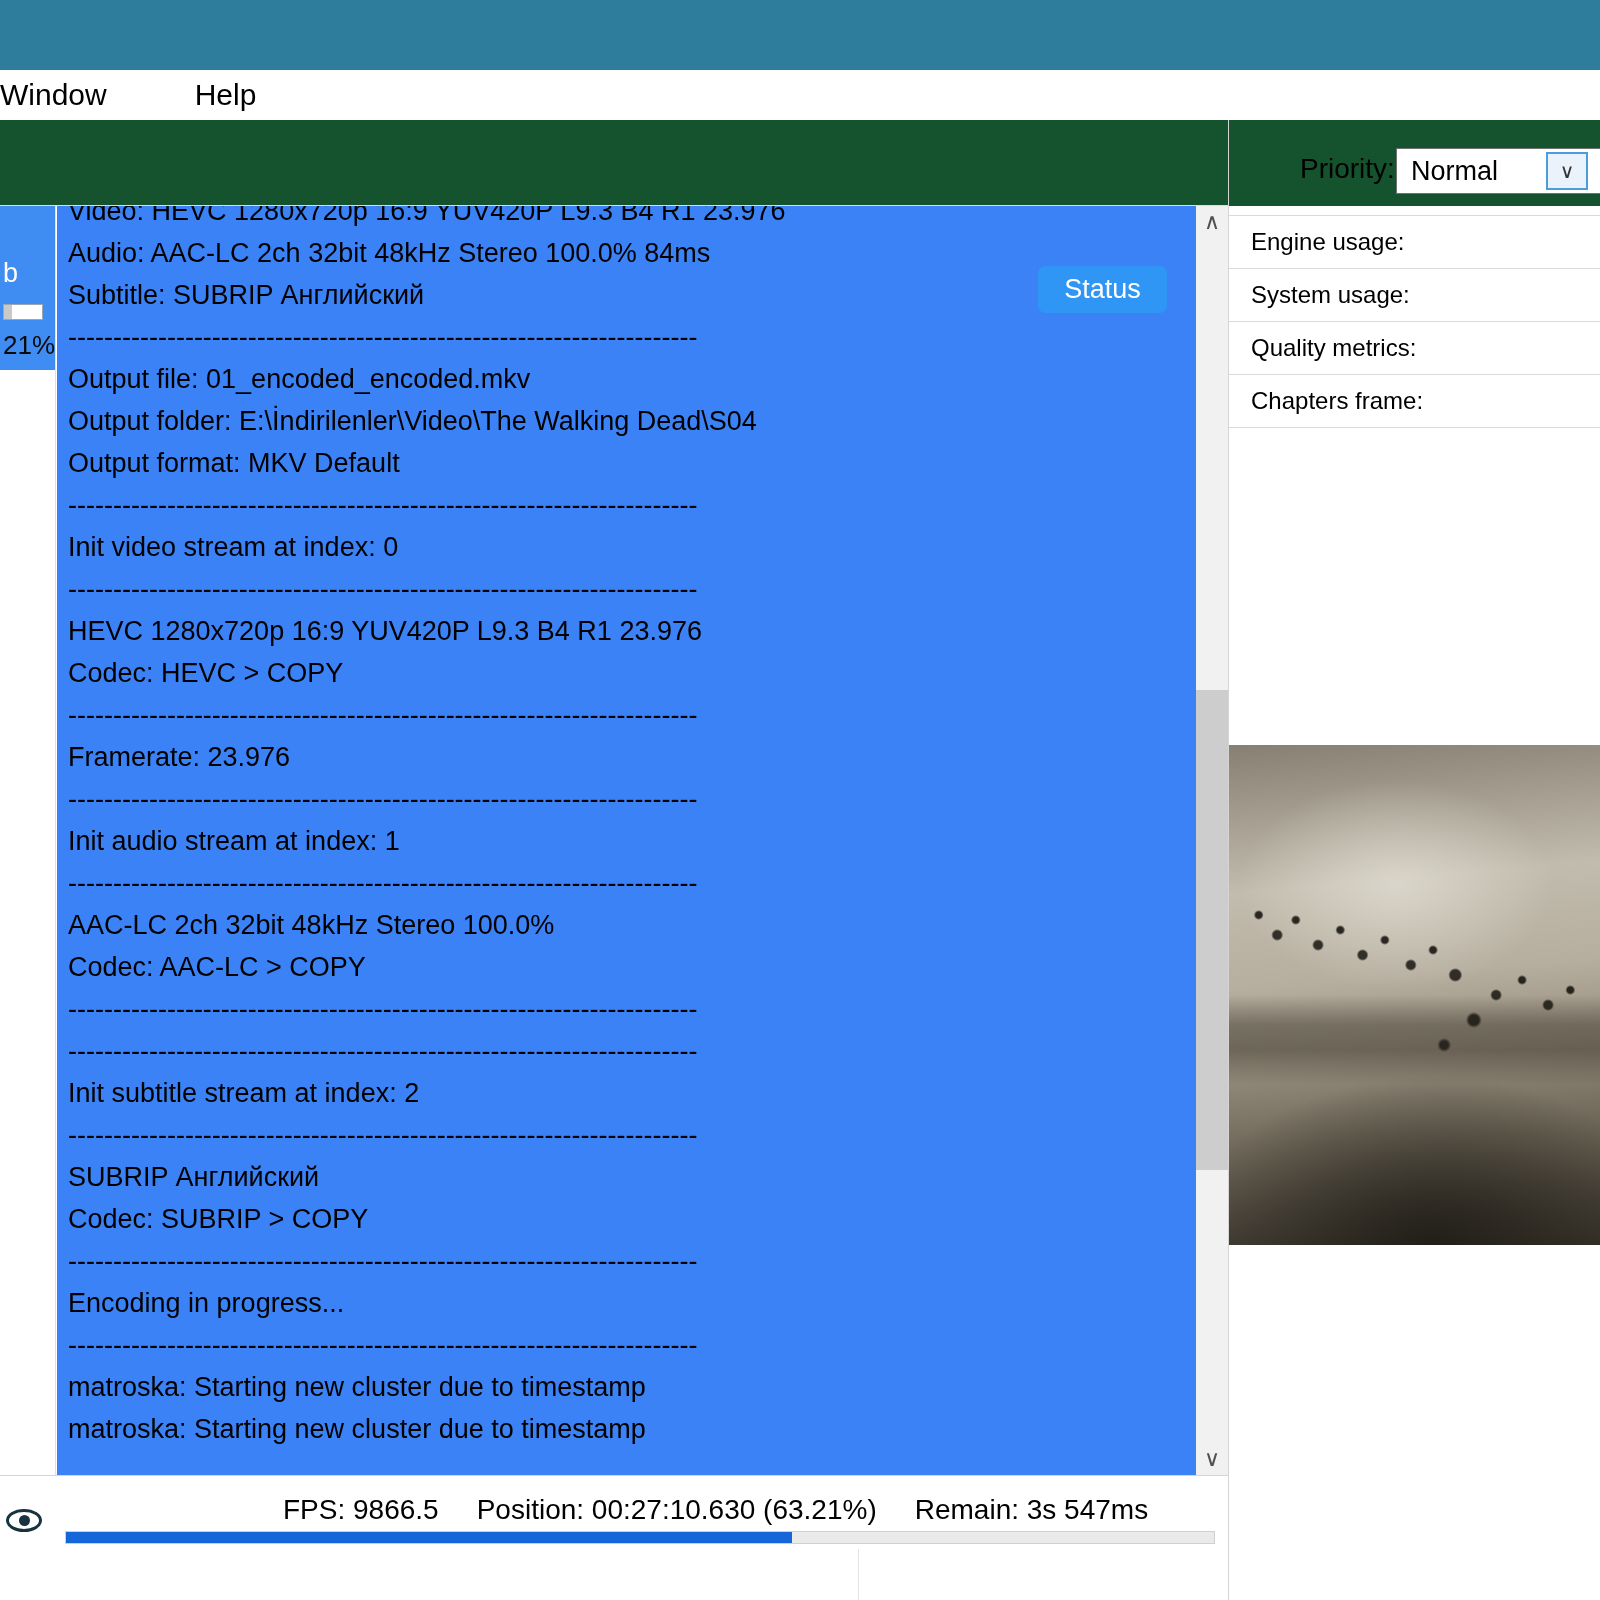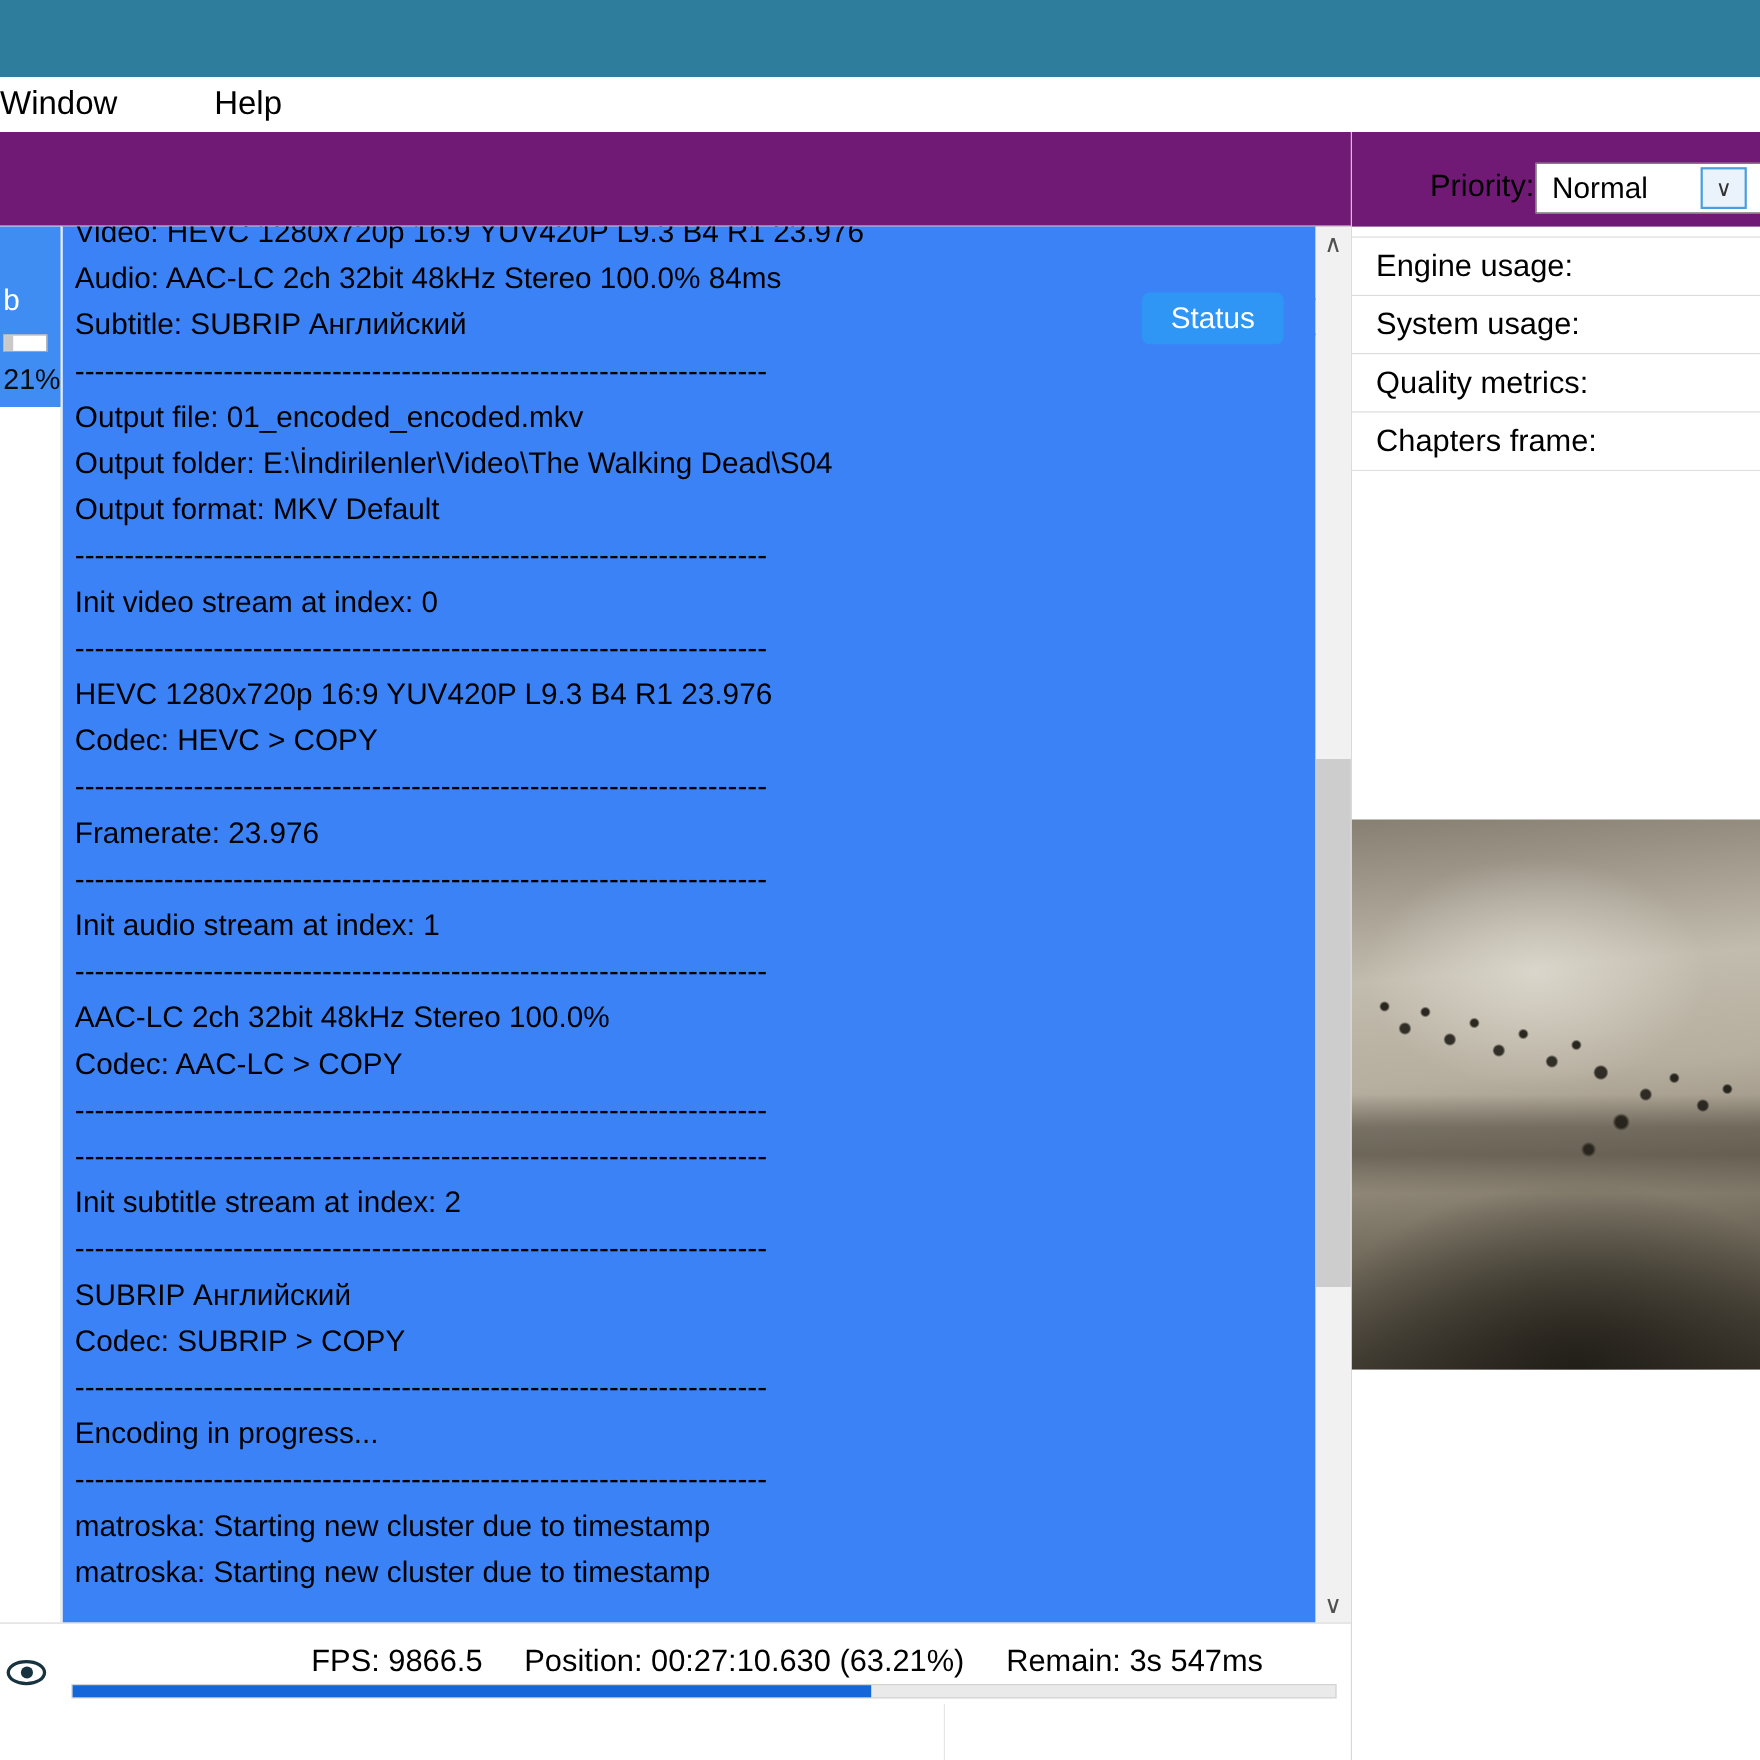--- a/index.html
+++ b/index.html
@@ -7,21 +7,21 @@
               font-family:"Liberation Sans", sans-serif; color:#000; }
 
   
   .titlebar { position:absolute; left:0; top:0; width:1600px; height:70px; background:#2e7d9d; }
   .menubar  { position:absolute; left:0; top:70px; width:1600px; height:50px; background:#fff;
               display:flex; align-items:center; gap:36px; font-size:30px; }
   .menu-item { padding:2px 4px; cursor:default;margin-left:44px; }
   .menu-item:first-child { margin-left:-4px; }
 
   
-  .toolbar { position:absolute; left:0; top:120px; width:1600px; height:86px; background:#701a75; }
+  .toolbar { position:absolute; left:0; top:120px; width:1600px; height:86px; background:#14532d; }
   .toolbar-sep { position:absolute; left:0; top:205px; width:1228px; height:1px; background:#dcdcdc; }
   .stop-btn { position:absolute; left:-13px; top:148px; width:42px; height:42px; border-radius:50%;
               background:#e8402a; border:3px solid #a32d1d; }
   .doc-icon { position:absolute; top:151px; width:33px; height:34px; background:#fff;
               border:2px solid #3a7ca5; }
   .doc-icon.left  { left:86px;  }
   .doc-icon.right { left:1168px; }
   .g-arrow { position:absolute; top:9px; width:0; height:0;
              border-top:8px solid transparent; border-bottom:8px solid transparent; }
   .g-arrow.to-left  { left:2px;  border-right:14px solid #2ea12e; }
@@ -38,21 +38,21 @@
   .priority-label { position:absolute; left:1300px; top:153px; font-size:28px; }
   .priority-combo { position:absolute; left:1396px; top:148px; width:232px; height:46px;
                     border:1px solid #707070; background:#fff; font-size:27px;
                     display:flex; align-items:center; padding-left:14px; }
   .combo-btn { position:absolute; left:149px; top:3px; width:42px; height:38px;
                border:2px solid #4a9ede; background:#eaf3fc; display:flex;
                align-items:center; justify-content:center; font-size:20px; color:#333; }
 
   .rp-rows { position:absolute; left:1229px; top:215px; width:371px; border-bottom:1px solid #d9d9d9; }
   .rp-row  { height:53px; border-top:1px solid #d9d9d9; display:flex; align-items:center;
-             padding-left:22px; font-size:28px; background:#fff; }
+             padding-left:22px; font-size:24px; background:#fff; }
 
   
   .preview { position:absolute; left:1229px; top:745px; width:371px; height:500px;
     background:
       radial-gradient(circle at 8% 34%,  rgba(25,22,17,.9) 0 3px, transparent 5px),
       radial-gradient(circle at 13% 38%, rgba(25,22,17,.85) 0 4px, transparent 6px),
       radial-gradient(circle at 18% 35%, rgba(25,22,17,.9) 0 3px, transparent 5px),
       radial-gradient(circle at 24% 40%, rgba(25,22,17,.85) 0 4px, transparent 6px),
       radial-gradient(circle at 30% 37%, rgba(25,22,17,.9) 0 3px, transparent 5px),
       radial-gradient(circle at 36% 42%, rgba(25,22,17,.85) 0 4px, transparent 6px),

